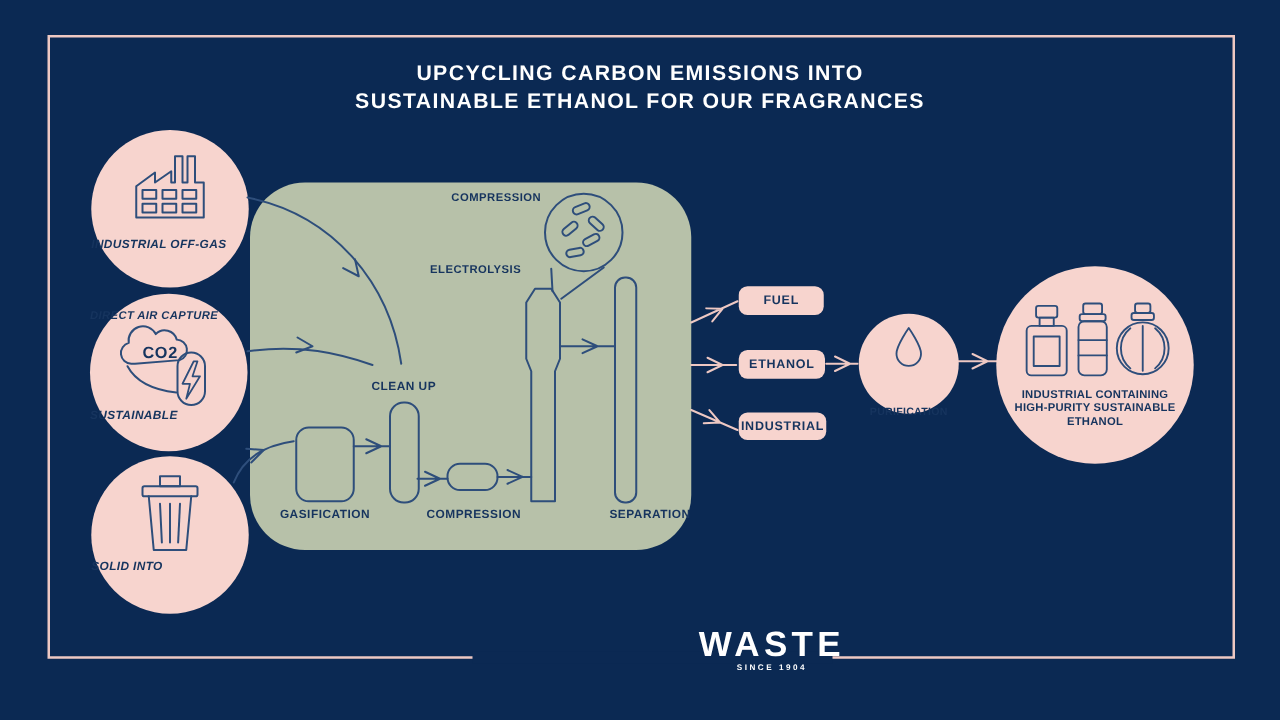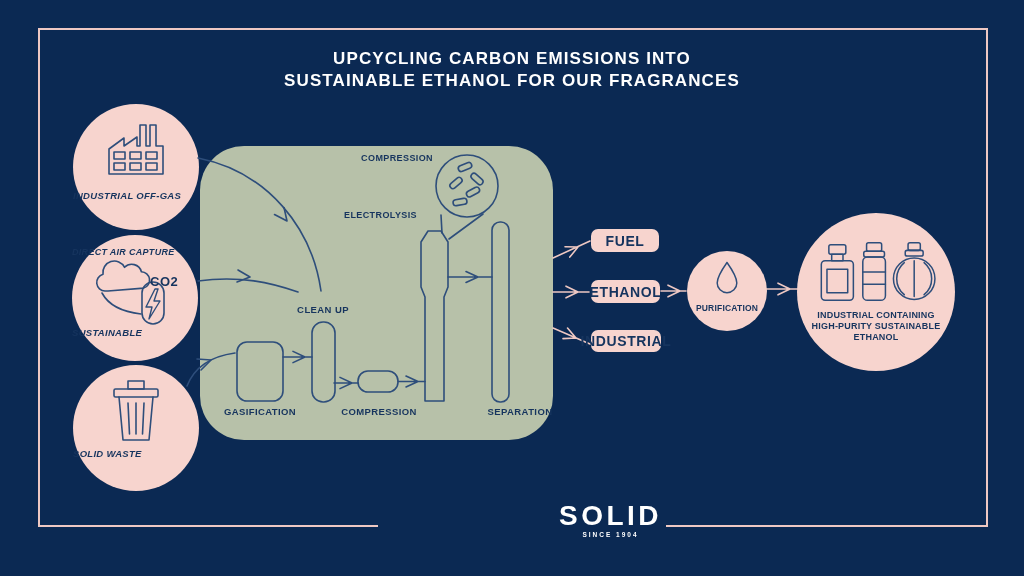--- a/index.html
+++ b/index.html
@@ -24,32 +24,32 @@
   .ln{stroke:var(--line);fill:none;stroke-width:1.6;stroke-linecap:round;stroke-linejoin:round;}
   .pk{stroke:var(--pinkline);fill:none;stroke-width:1.6;stroke-linecap:round;stroke-linejoin:round;}
   .nlabel{position:absolute;color:var(--tnavy);font-weight:700;font-size:9.5px;letter-spacing:.4px;
           white-space:nowrap;z-index:5;}
   .ctr{transform:translateX(-50%);}
   .rgt{transform:translateX(-100%);}
   .clabel{position:absolute;width:100%;text-align:left;color:var(--tnavy);font-weight:700;
           font-size:9.5px;letter-spacing:.3px;font-style:italic;}
   .icon{position:absolute;}
   .pill{position:absolute;background:var(--pink);border-radius:7px;display:flex;align-items:center;
-        justify-content:center;color:var(--tnavy);font-weight:700;font-size:14px;letter-spacing:.6px;z-index:5;}
+        justify-content:center;color:var(--tnavy);font-weight:700;font-size:10px;letter-spacing:.6px;z-index:5;}
   .pill-fuel{left:591px;top:229px;width:68px;height:23px;}
   .pill-ethanol{left:591px;top:280px;width:69px;height:23px;}
   .pill-chem{left:591px;top:330px;width:70px;height:22px;}
   .purif{position:absolute;left:687px;top:251px;width:80px;height:80px;background:var(--pink);
-         border-radius:50%;z-index:5;display:flex;flex-direction:column;align-items:center;padding-top:9px;}
+         border-radius:50%;z-index:5;display:flex;flex-direction:column;align-items:center;padding-top:9px;gap:20px;}
   .purif .plabel{margin-top:3px;color:var(--tnavy);font-weight:700;font-size:8.5px;letter-spacing:.2px;}
   .result{position:absolute;left:797px;top:213px;width:158px;height:158px;background:var(--pink);
           border-radius:50%;z-index:5;}
   .result .rtext{position:absolute;top:97px;width:100%;text-align:center;color:var(--tnavy);
           font-weight:700;font-size:9px;letter-spacing:.2px;line-height:11px;}
-  .co2{position:absolute;left:42px;top:39px;color:var(--tnavy);font-weight:800;font-size:13px;letter-spacing:.5px;z-index:6;margin-left:36px;}
+  .co2{position:absolute;left:42px;top:39px;color:var(--tnavy);font-weight:800;font-size:13px;letter-spacing:.5px;z-index:6;}
   .footer-lanza{position:absolute;left:394px;top:504px;display:flex;align-items:flex-start;z-index:6;}
   .footer-lanza .lz{color:var(--white);font-size:27px;font-weight:600;letter-spacing:.2px;line-height:30px;}
   .footer-coty{position:absolute;left:559px;top:501px;text-align:center;z-index:6;}
   .footer-coty .ct{color:var(--white);font-size:28px;font-weight:700;letter-spacing:3.5px;line-height:30px;}
   .footer-coty .since{color:var(--white);font-size:6.5px;font-weight:700;letter-spacing:2px;margin-top:0px;}
 </style>
 </head>
 <body>
 
 <div class="stage">
@@ -97,21 +97,21 @@
     <span class="icon" style="left:35px;top:13px;">
       <svg width="56" height="66" viewBox="0 0 56 66">
         <rect class="ln" x="20" y="3" width="16" height="8"></rect>
         <rect class="ln" x="6" y="11" width="44" height="8" rx="1.5"></rect>
         <path class="ln" d="M11,19 L15,62 L41,62 L45,19"></path>
         <line class="ln" x1="20" y1="25" x2="21.5" y2="56"></line>
         <line class="ln" x1="28" y1="25" x2="28" y2="56"></line>
         <line class="ln" x1="36" y1="25" x2="34.5" y2="56"></line>
       </svg>
     </span>
-    <div class="clabel" style="top:83px;">SOLID WASTE</div>
+    <div class="clabel" style="top:83px;">SOLID INTO</div>
   </div>
 
   <svg class="overlay" viewBox="0 0 1024 576">
 
     <path class="ln" d="M198,158 C268,172 312,228 321,291"></path>
     <path class="ln" d="M274.5,214.5 L287,221 M284,207.5 L287,221"></path>
     <path class="ln" d="M198,281 C240,275 272,283 298,292"></path>
     <path class="ln" d="M237,282 L250,277 M238,270 L250,277"></path>
     <path class="ln" d="M187,386 Q198,358 235,353"></path>
     <path class="ln" d="M201,370 L211,360 M197,359 L211,360"></path>
@@ -183,17 +183,17 @@
       </svg>
     </span>
     <div class="rtext">
       <div>INDUSTRIAL CONTAINING</div>
       <div>HIGH-PURITY SUSTAINABLE</div>
       <div>ETHANOL</div>
     </div>
   </div>
 
   <div class="footer-coty">
-    <div class="ct">SOLID</div>
+    <div class="ct">WASTE</div>
     <div class="since">SINCE 1904</div>
   </div>
 
 </div>
 
 </body></html>

